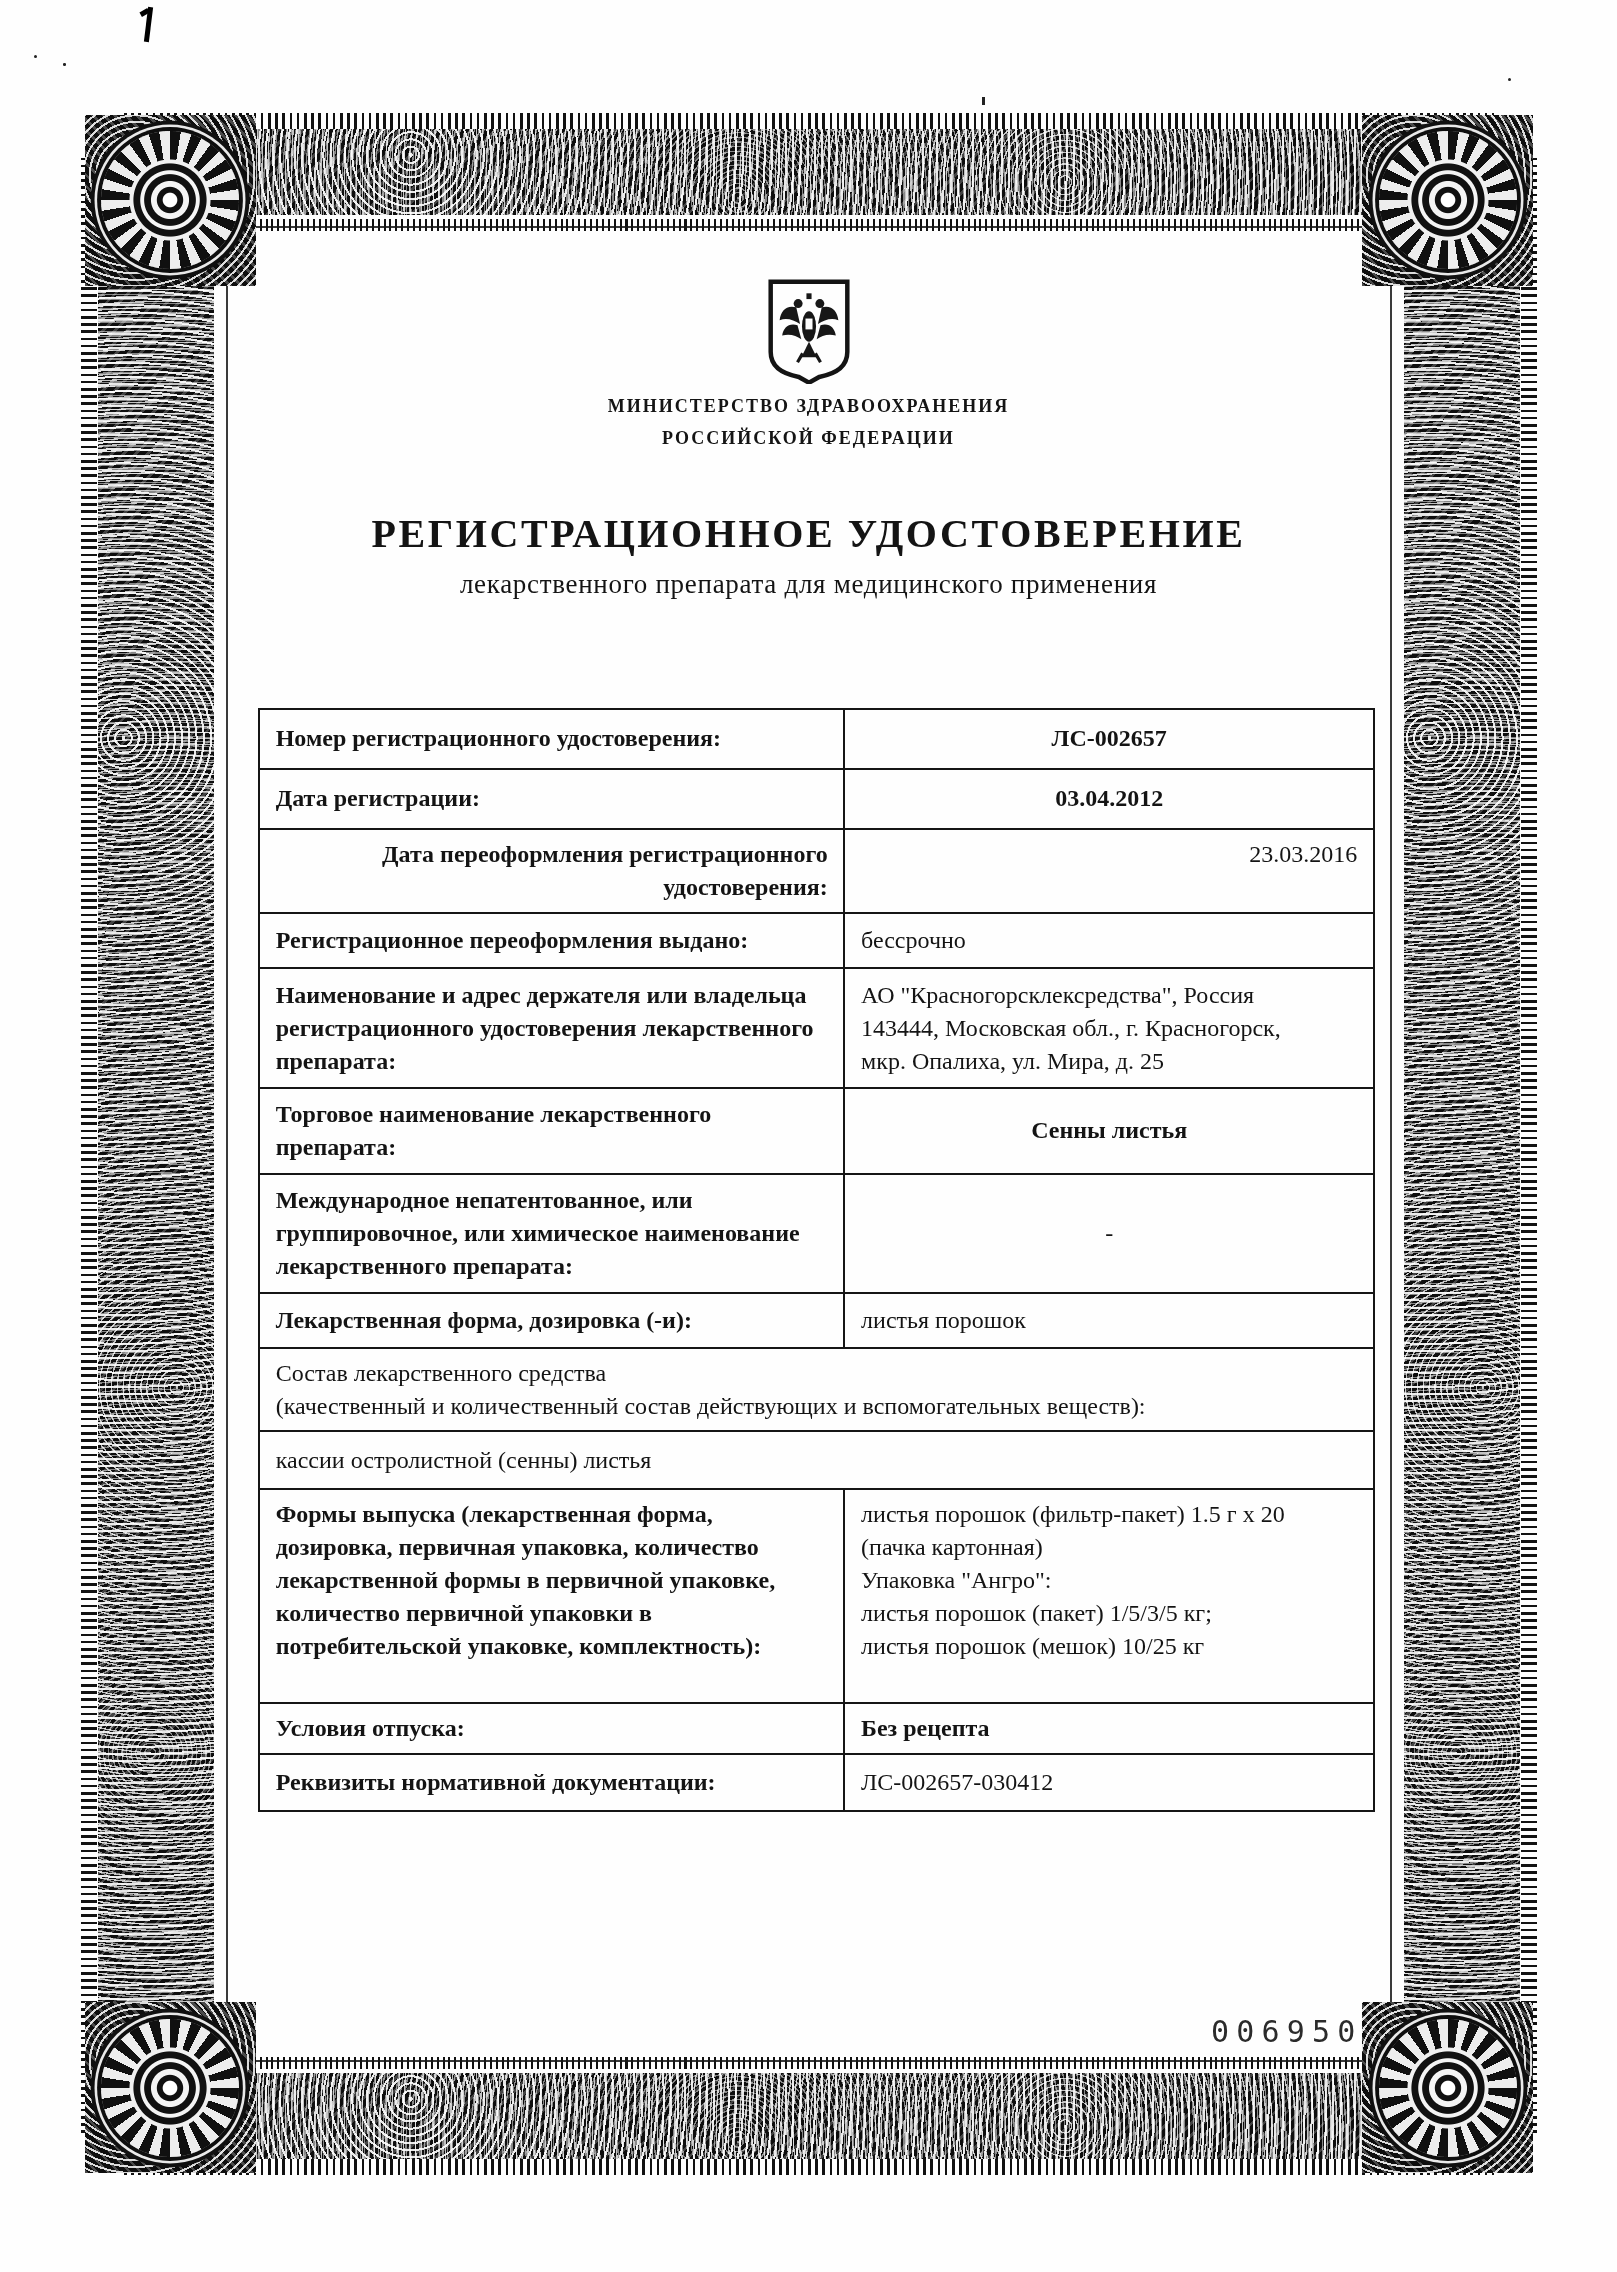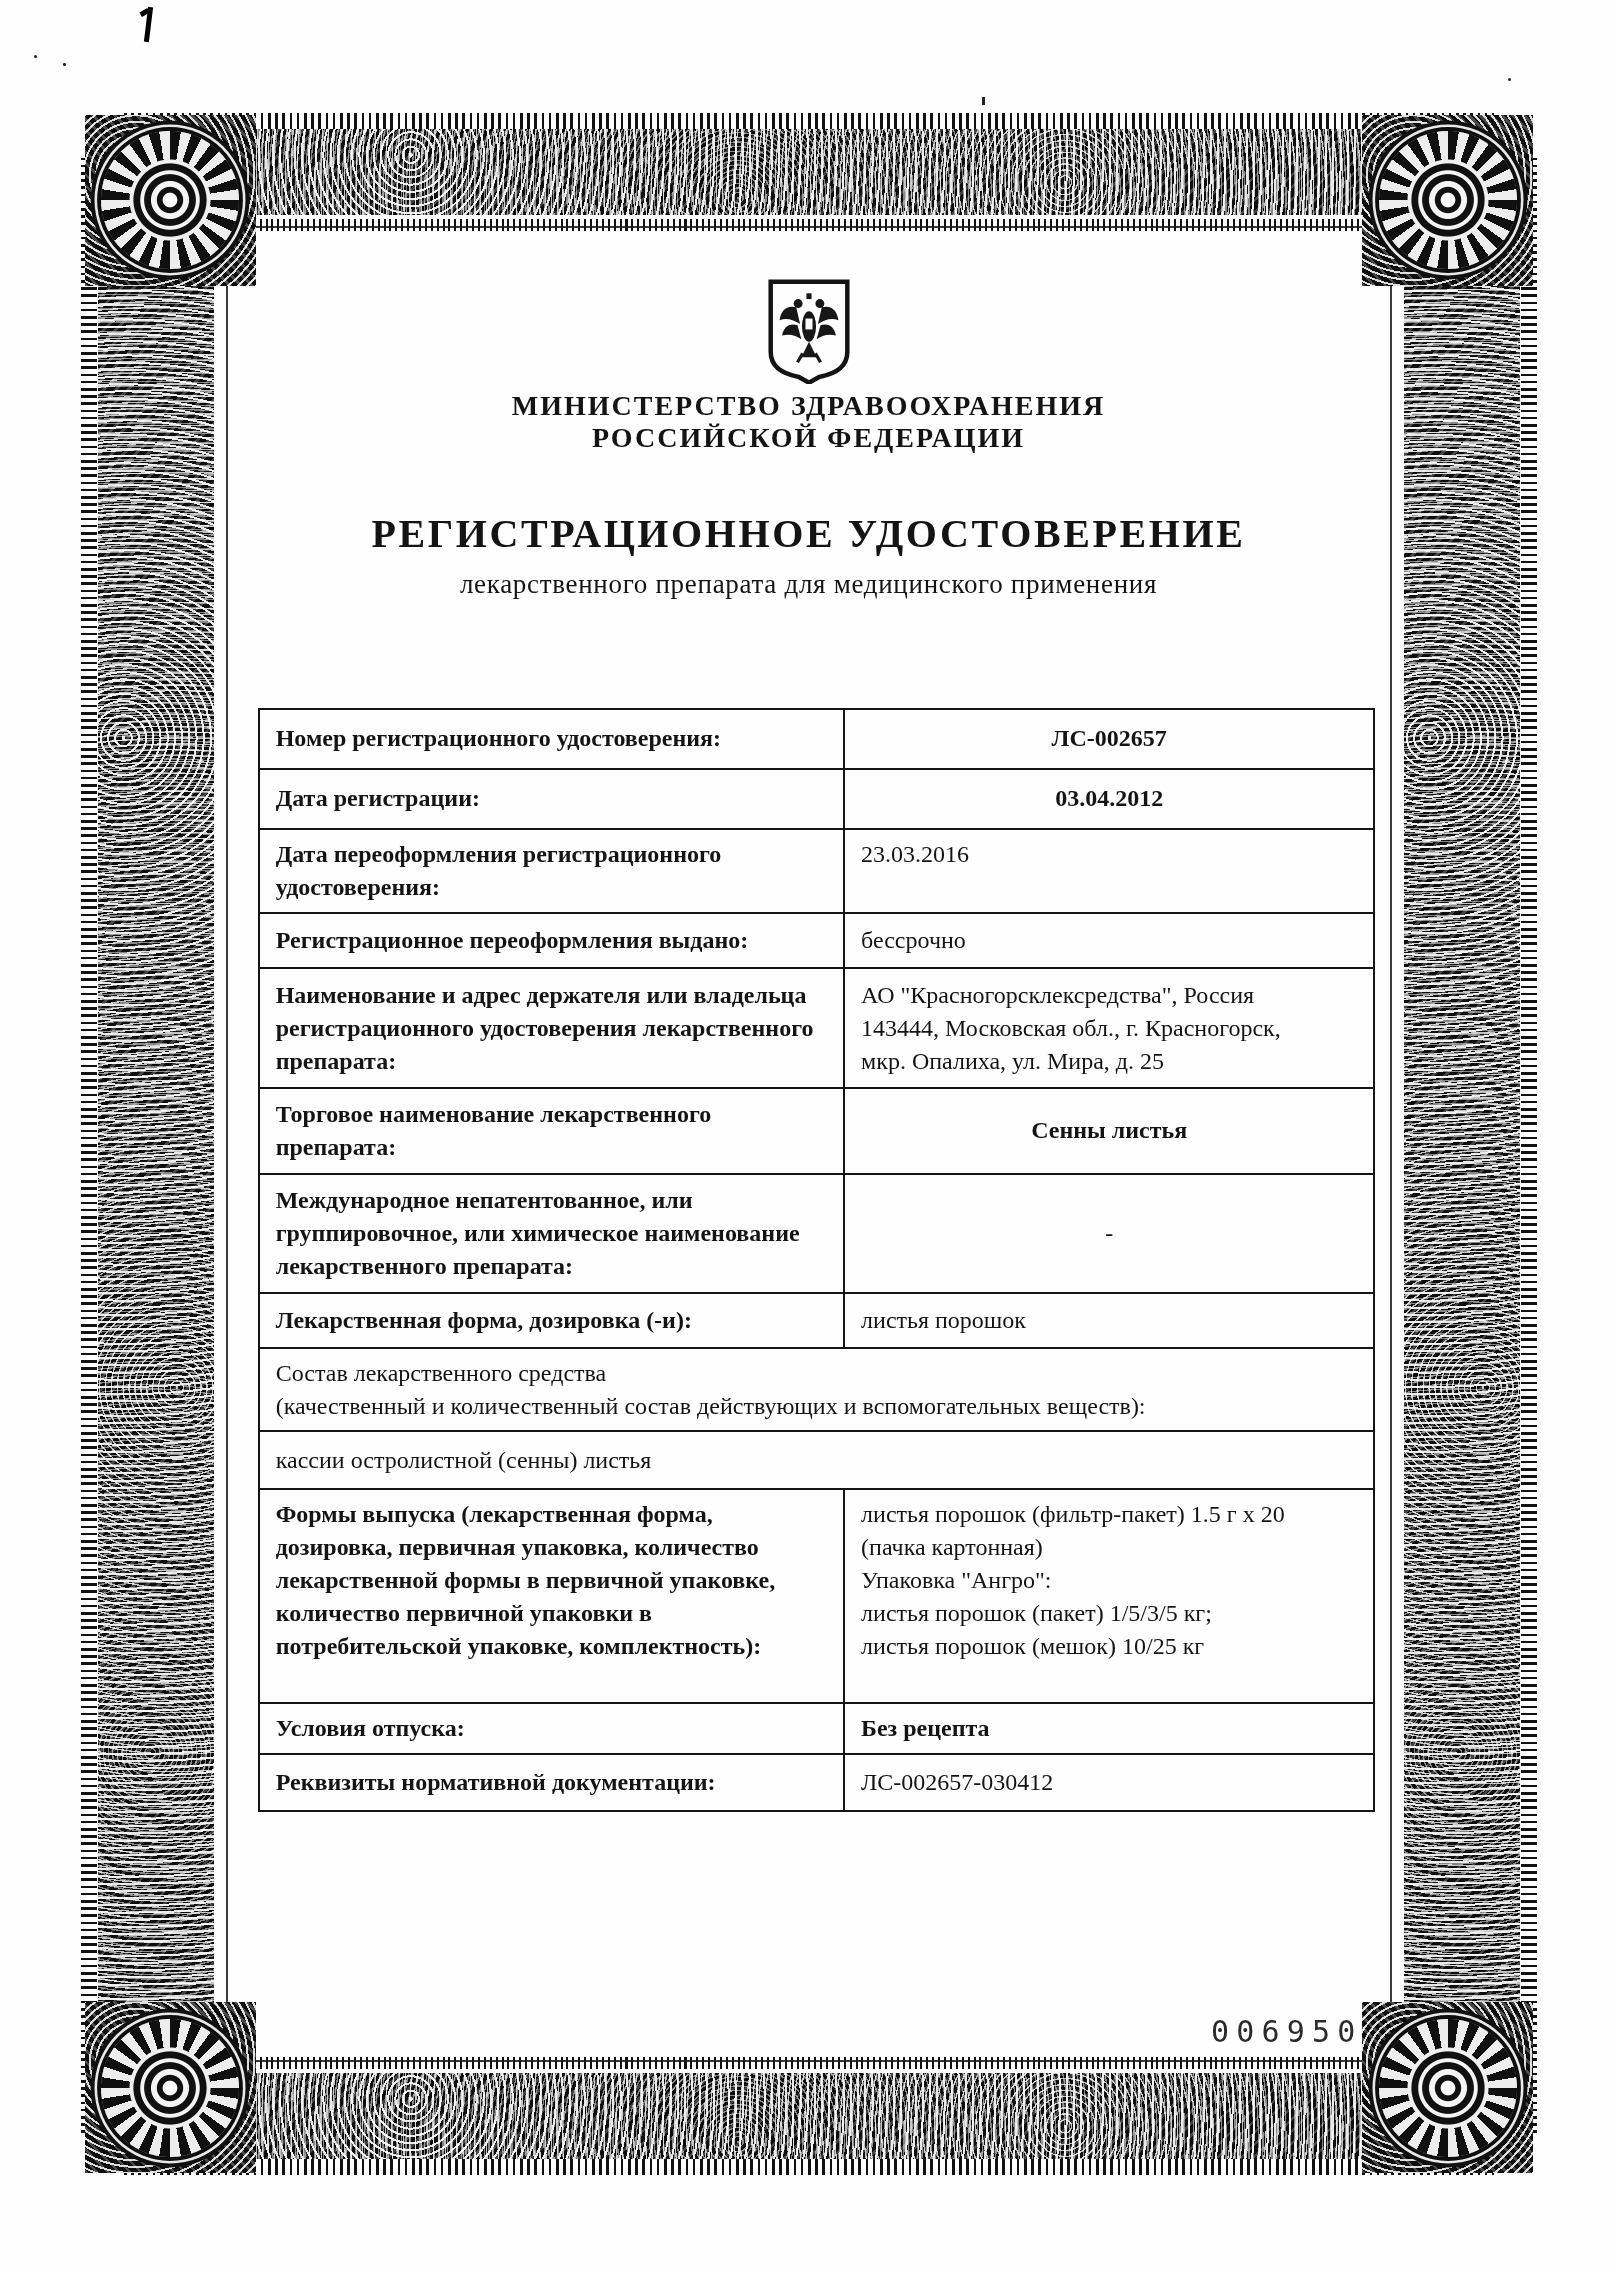--- a/index.html
+++ b/index.html
@@ -61,21 +61,21 @@
       repeating-conic-gradient(#101010 0 9deg,#ededed 9deg 18deg);
     box-shadow:0 0 0 3.9px #0e0e0e, 0 0 0 6.5px #e9e9e9, 0 0 0 10.4px #101010;}
   .rosette.tl{left:3.3px;top:2px;}
   .rosette.tr{right:3.3px;top:2px;}
   .rosette.bl{left:3.3px;bottom:2px;}
   .rosette.br{right:3.3px;bottom:2px;}
 
   
   .emblem{position:absolute;left:50%;transform:translateX(-50%);top:278px;}
   .ministry{position:absolute;left:215px;width:1187px;top:390px;
-    text-align:center;font-weight:bold;font-size:28px;line-height:32px;letter-spacing:2px;}
+    text-align:center;font-weight:bold;font-size:18px;line-height:32px;letter-spacing:2px;}
   .doc-title{position:absolute;left:215px;width:1187px;top:510px;
     text-align:center;font-weight:bold;font-size:40px;letter-spacing:2.6px;}
   .doc-subtitle{position:absolute;left:215px;width:1187px;top:569px;
     text-align:center;font-size:27px;letter-spacing:0.7px;}
 
   
   table.reg{position:absolute;left:258px;top:708px;width:1117px;
     border-collapse:collapse;table-layout:fixed;}
   table.reg td{
     border:2.6px solid #151515;
@@ -84,21 +84,21 @@
     font-size:24px;line-height:33px;
   }
   td.lbl{font-weight:bold;width:552px;}
   td.val{font-weight:normal;}
   td.v-bold-center{font-weight:bold;text-align:center;}
   td.v-center{text-align:center;}
   td.v-bold{font-weight:bold;}
   td.fullw{font-weight:normal;}
   td.fullw.plain{font-weight:normal;}
   .pre{white-space:pre-line;}
-  tr.r0 td{height:42px;margin-top:20px;} tr.r1 td{height:43px;margin-top:31px;} tr.r2 td{height:63px;}
+  tr.r0 td{height:42px;margin-top:20px;} tr.r1 td{height:43px;margin-top:31px;} tr.r2 td{height:63px;text-align:right;}
   tr.r3 td{height:38px;} tr.r4 td{height:102px;} tr.r5 td{height:68px;}
   tr.r6 td{height:102px;} tr.r7 td{height:37px;} tr.r8 td{height:60px;}
   tr.r9 td{height:40px;} tr.r10 td{height:196px;} tr.r11 td{height:34px;}
   tr.r12 td{height:39px;}
 
   
   .serial{position:absolute;left:1211px;top:2014px;
     font-family:"DejaVu Sans Mono", monospace;
     font-size:30px;letter-spacing:7.2px;color:#2b2b2b;}
 

